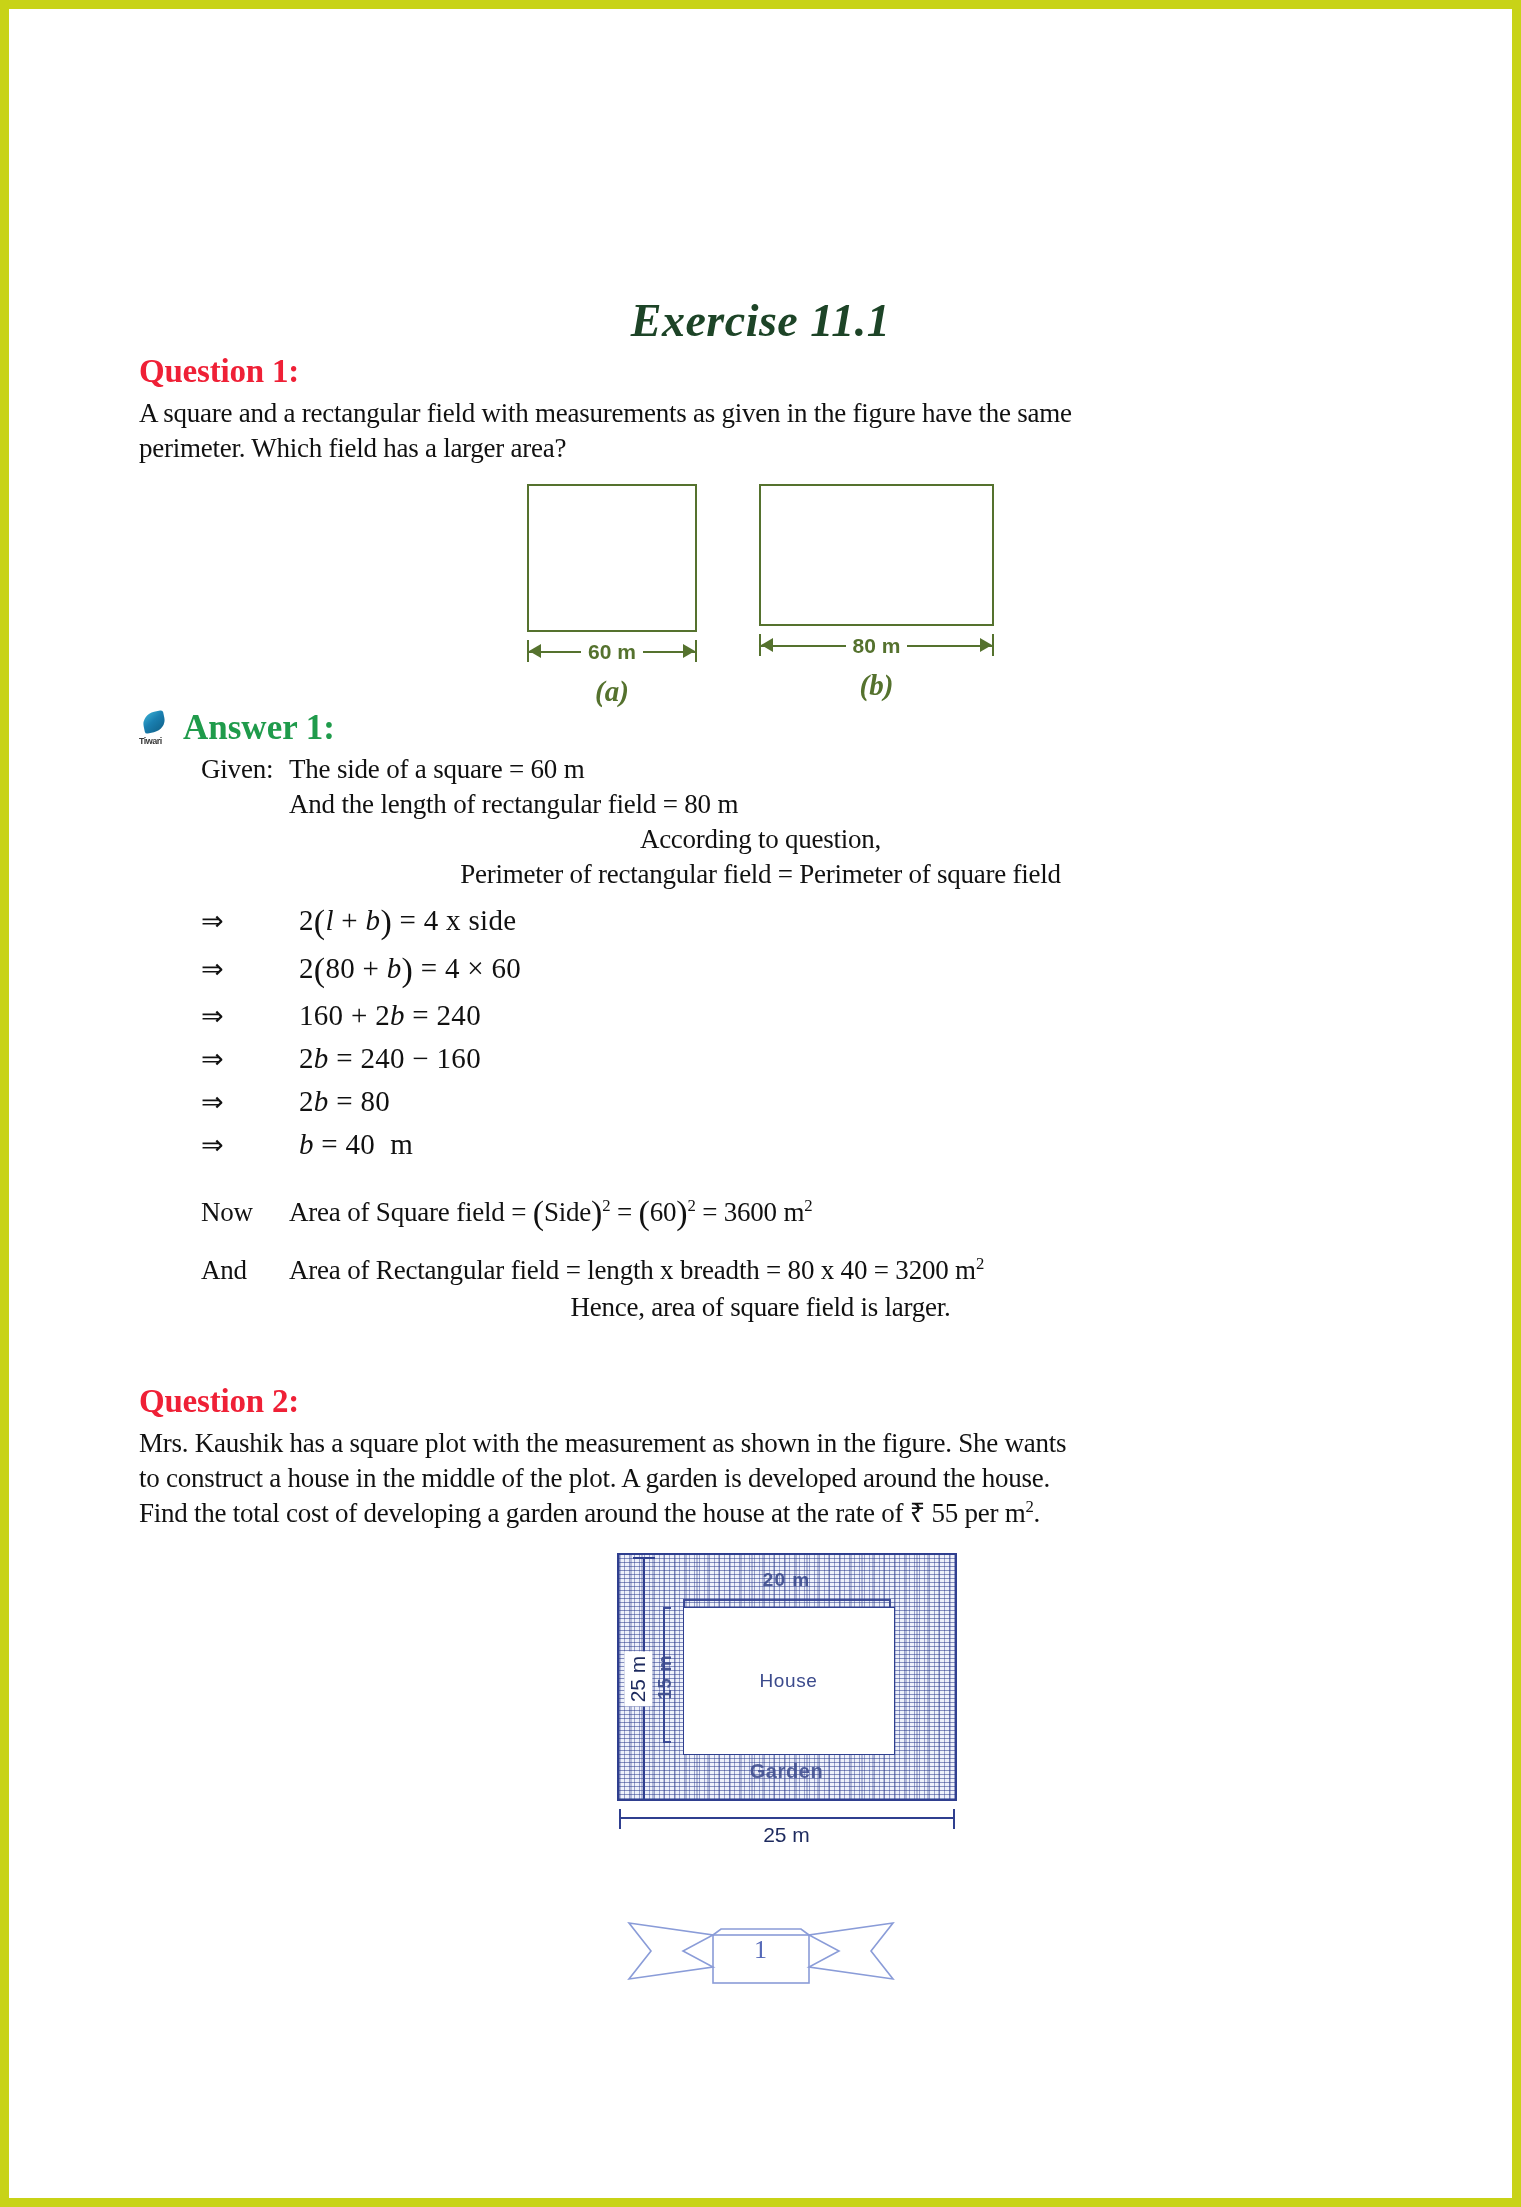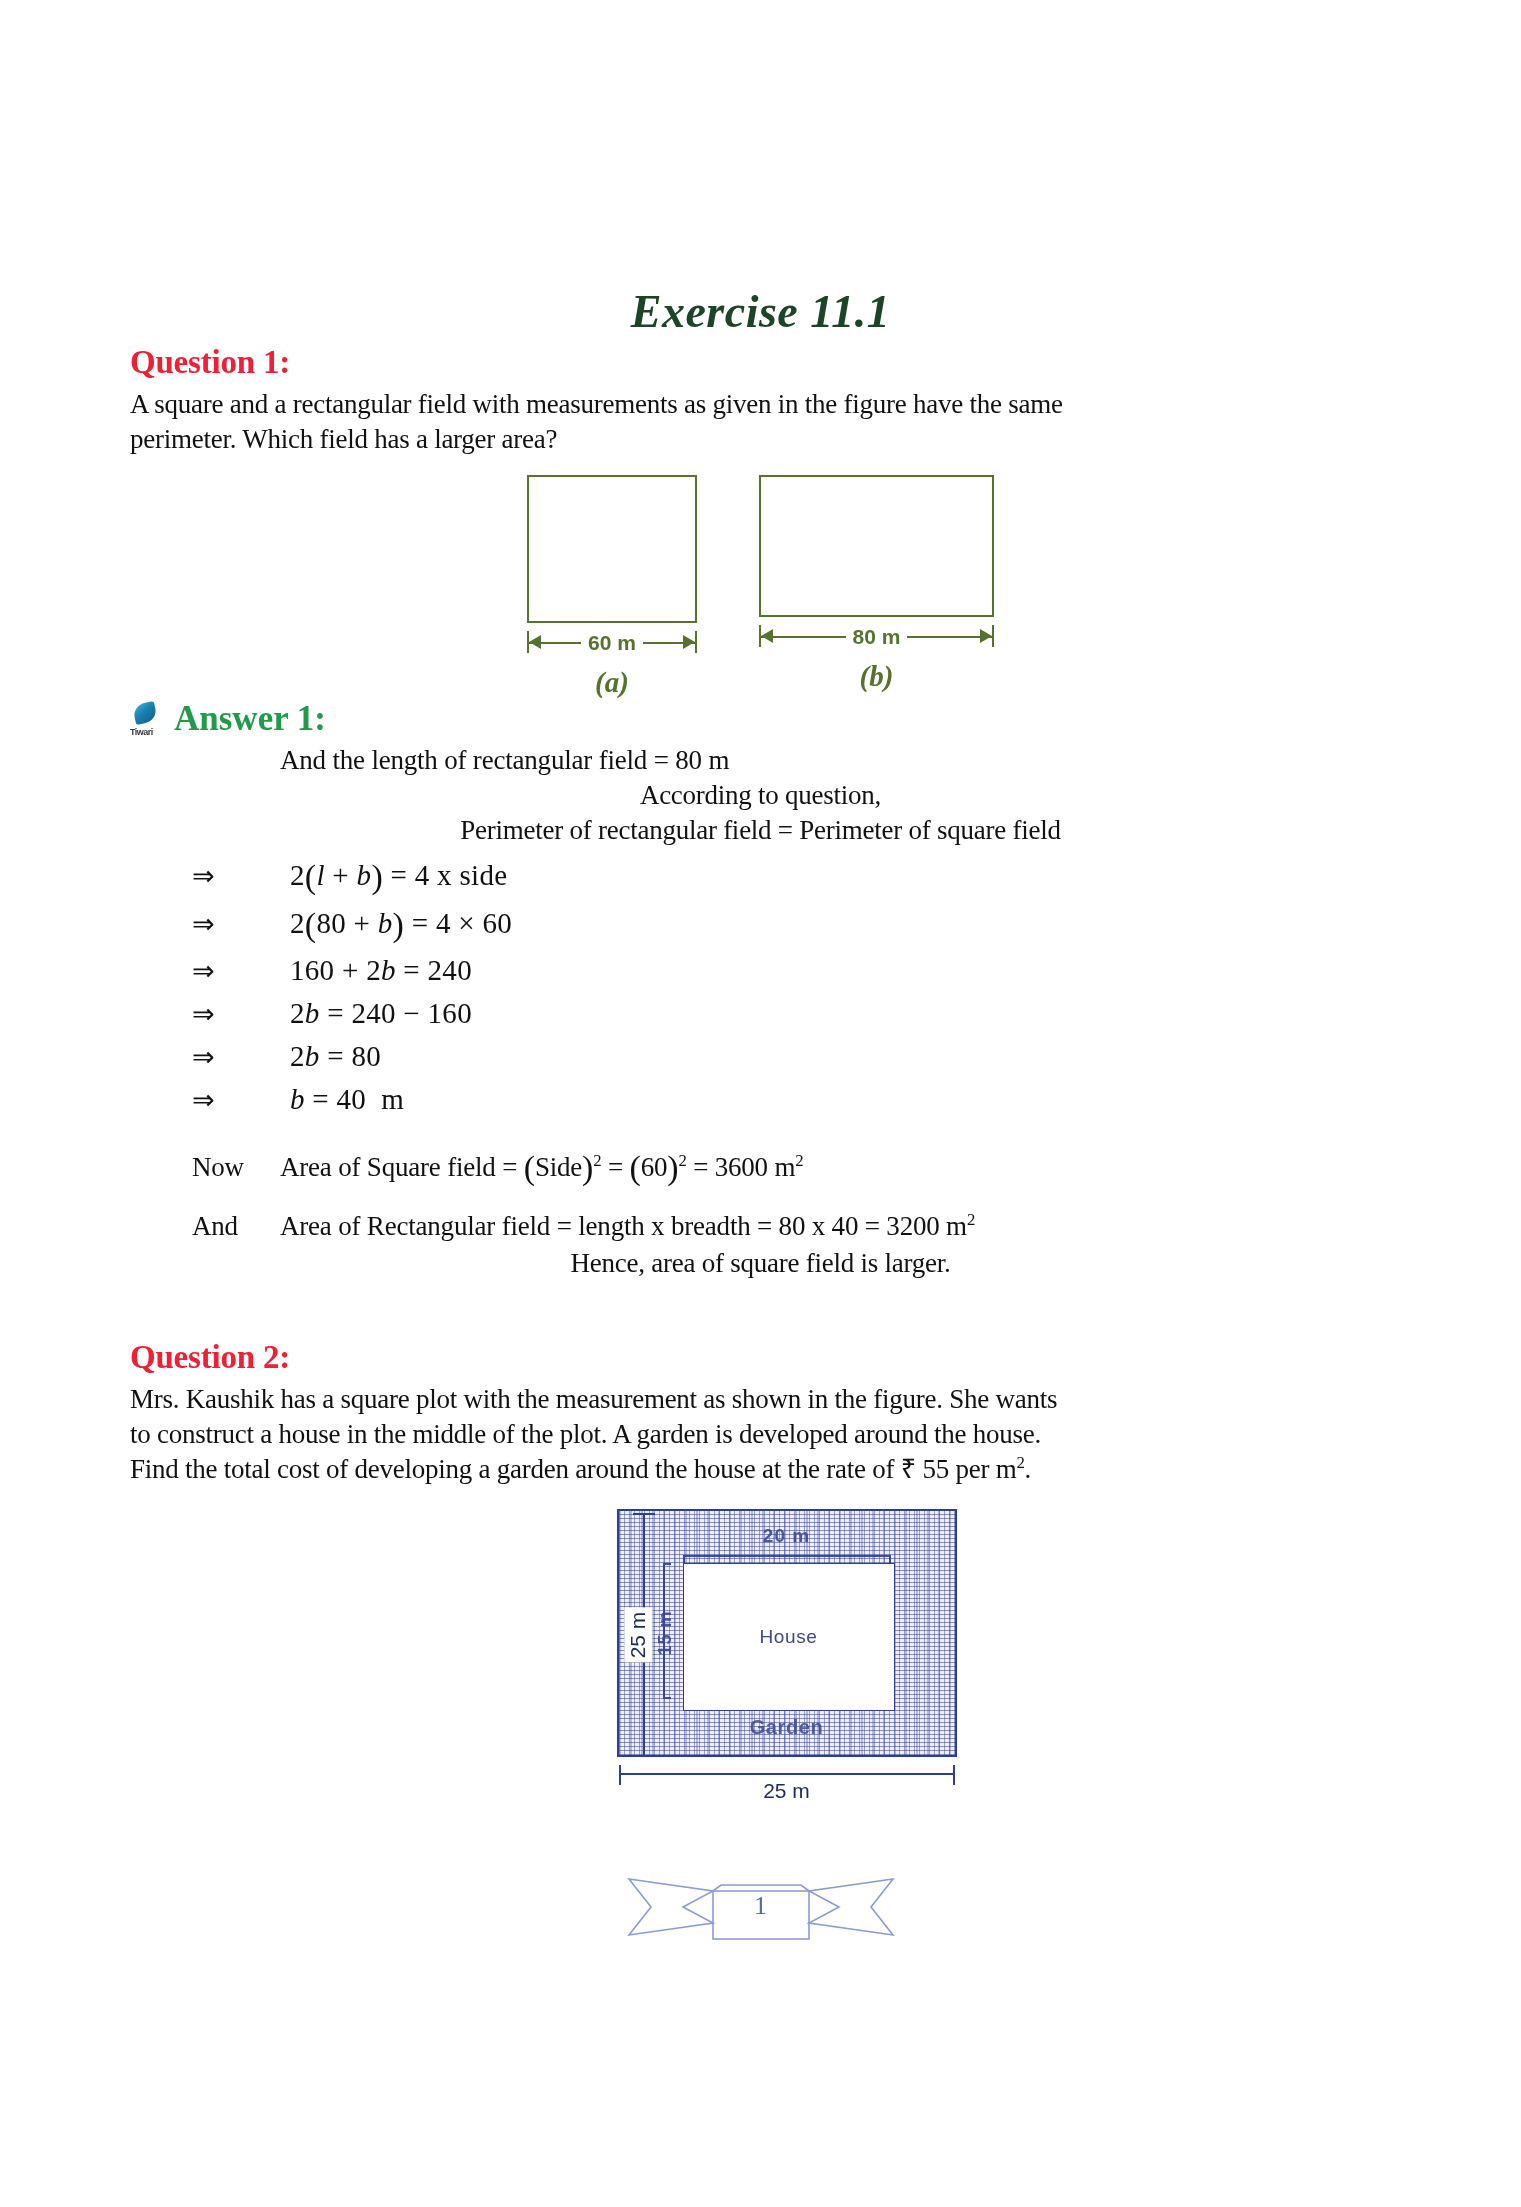--- a/index.html
+++ b/index.html
@@ -12,20 +12,21 @@
     height: 2207px;
     font-family: "Liberation Serif", serif;
     overflow: hidden;
     position: relative;
   }
   
   #page {
     position: absolute;
     inset: 0;
     background: #c8d317;
+    padding: 9px;
     box-sizing: border-box;
   }
   #sheet {
     width: 100%;
     height: 100%;
     background: #ffffff;
     box-sizing: border-box;
     position: relative;
     overflow: hidden;
   }
@@ -441,20 +442,24 @@
       <div class="a-head">
         <span class="logo-wrap">
           <span class="logo-leaf"></span>
           <span class="logo-text">Tiwari</span>
         </span>
         <span>Answer 1:</span>
       </div>
 
       <div class="sol">
 
+        <div class="sol-row">
+          <span class="lbl">Given:</span>
+          <span class="val">The side of a square = 60 m</span>
+        </div>
         <div class="sol-row">
           <span class="lbl"></span>
           <span class="val">And the length of rectangular field = 80 m</span>
         </div>
 
         <div class="sol-plain">According to question,</div>
         <div class="sol-plain">Perimeter of rectangular field = Perimeter of square field</div>
 
         <div id="eq-steps">
             <div class="eq-row">

